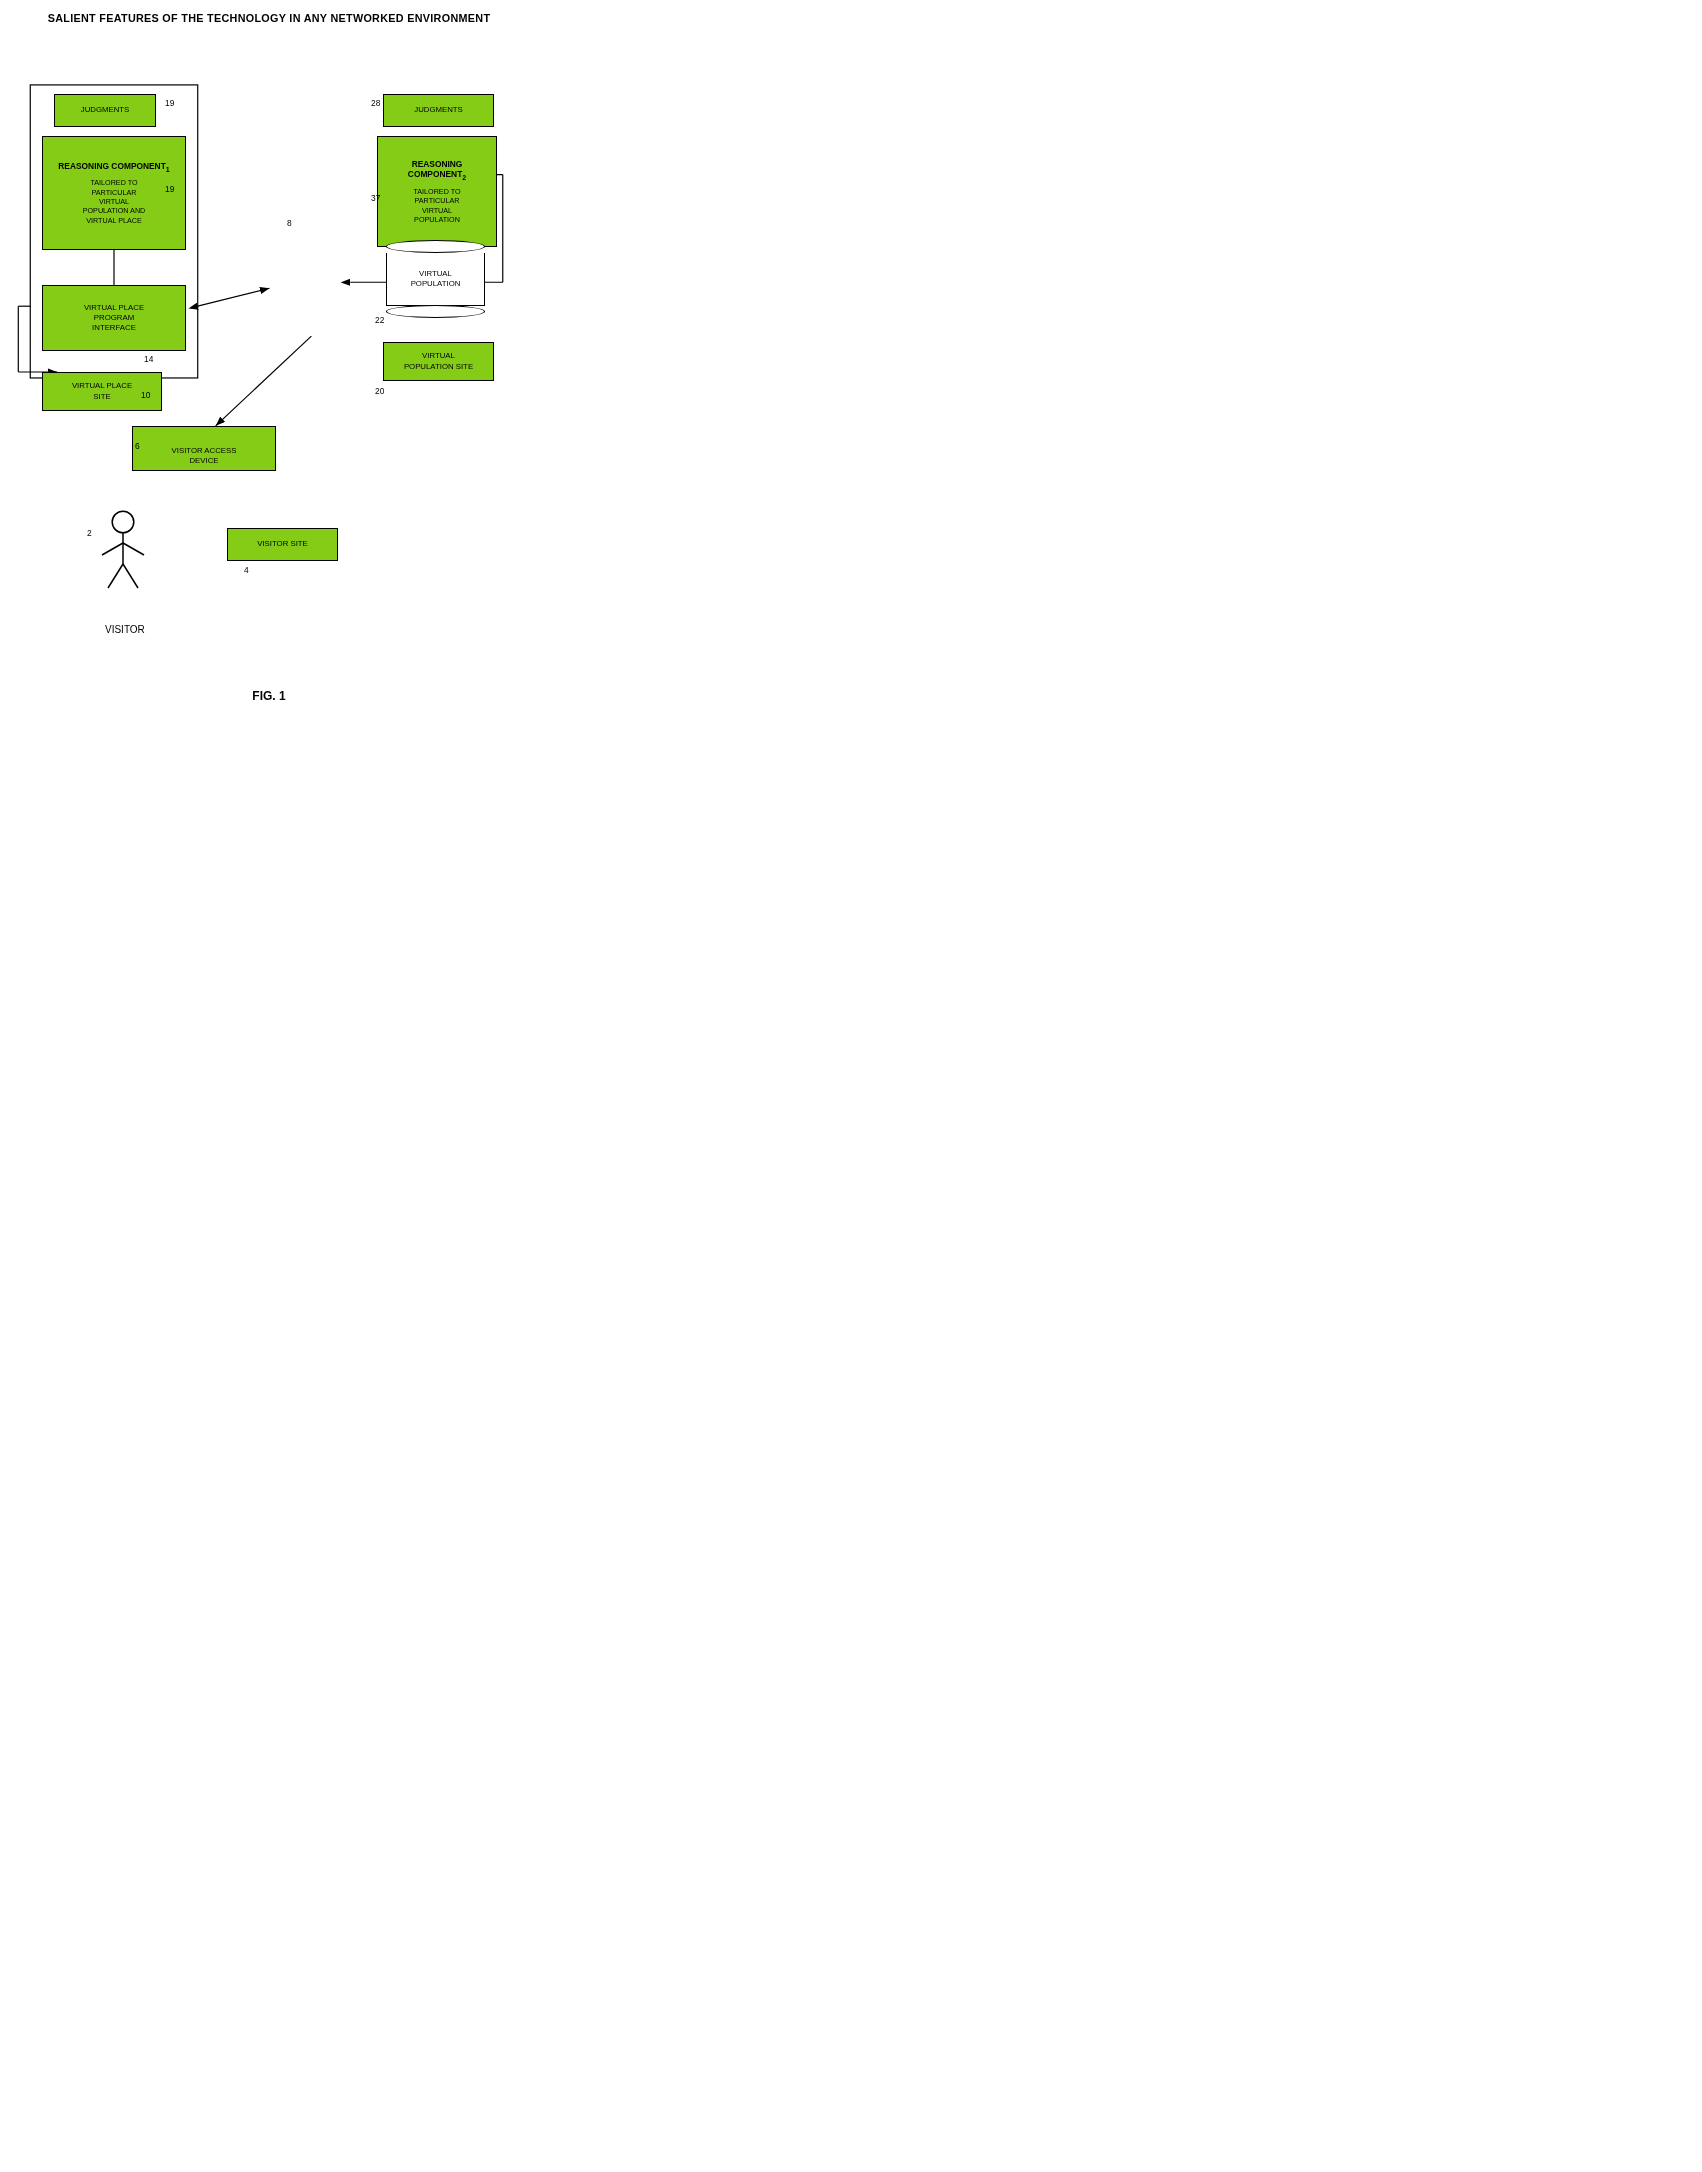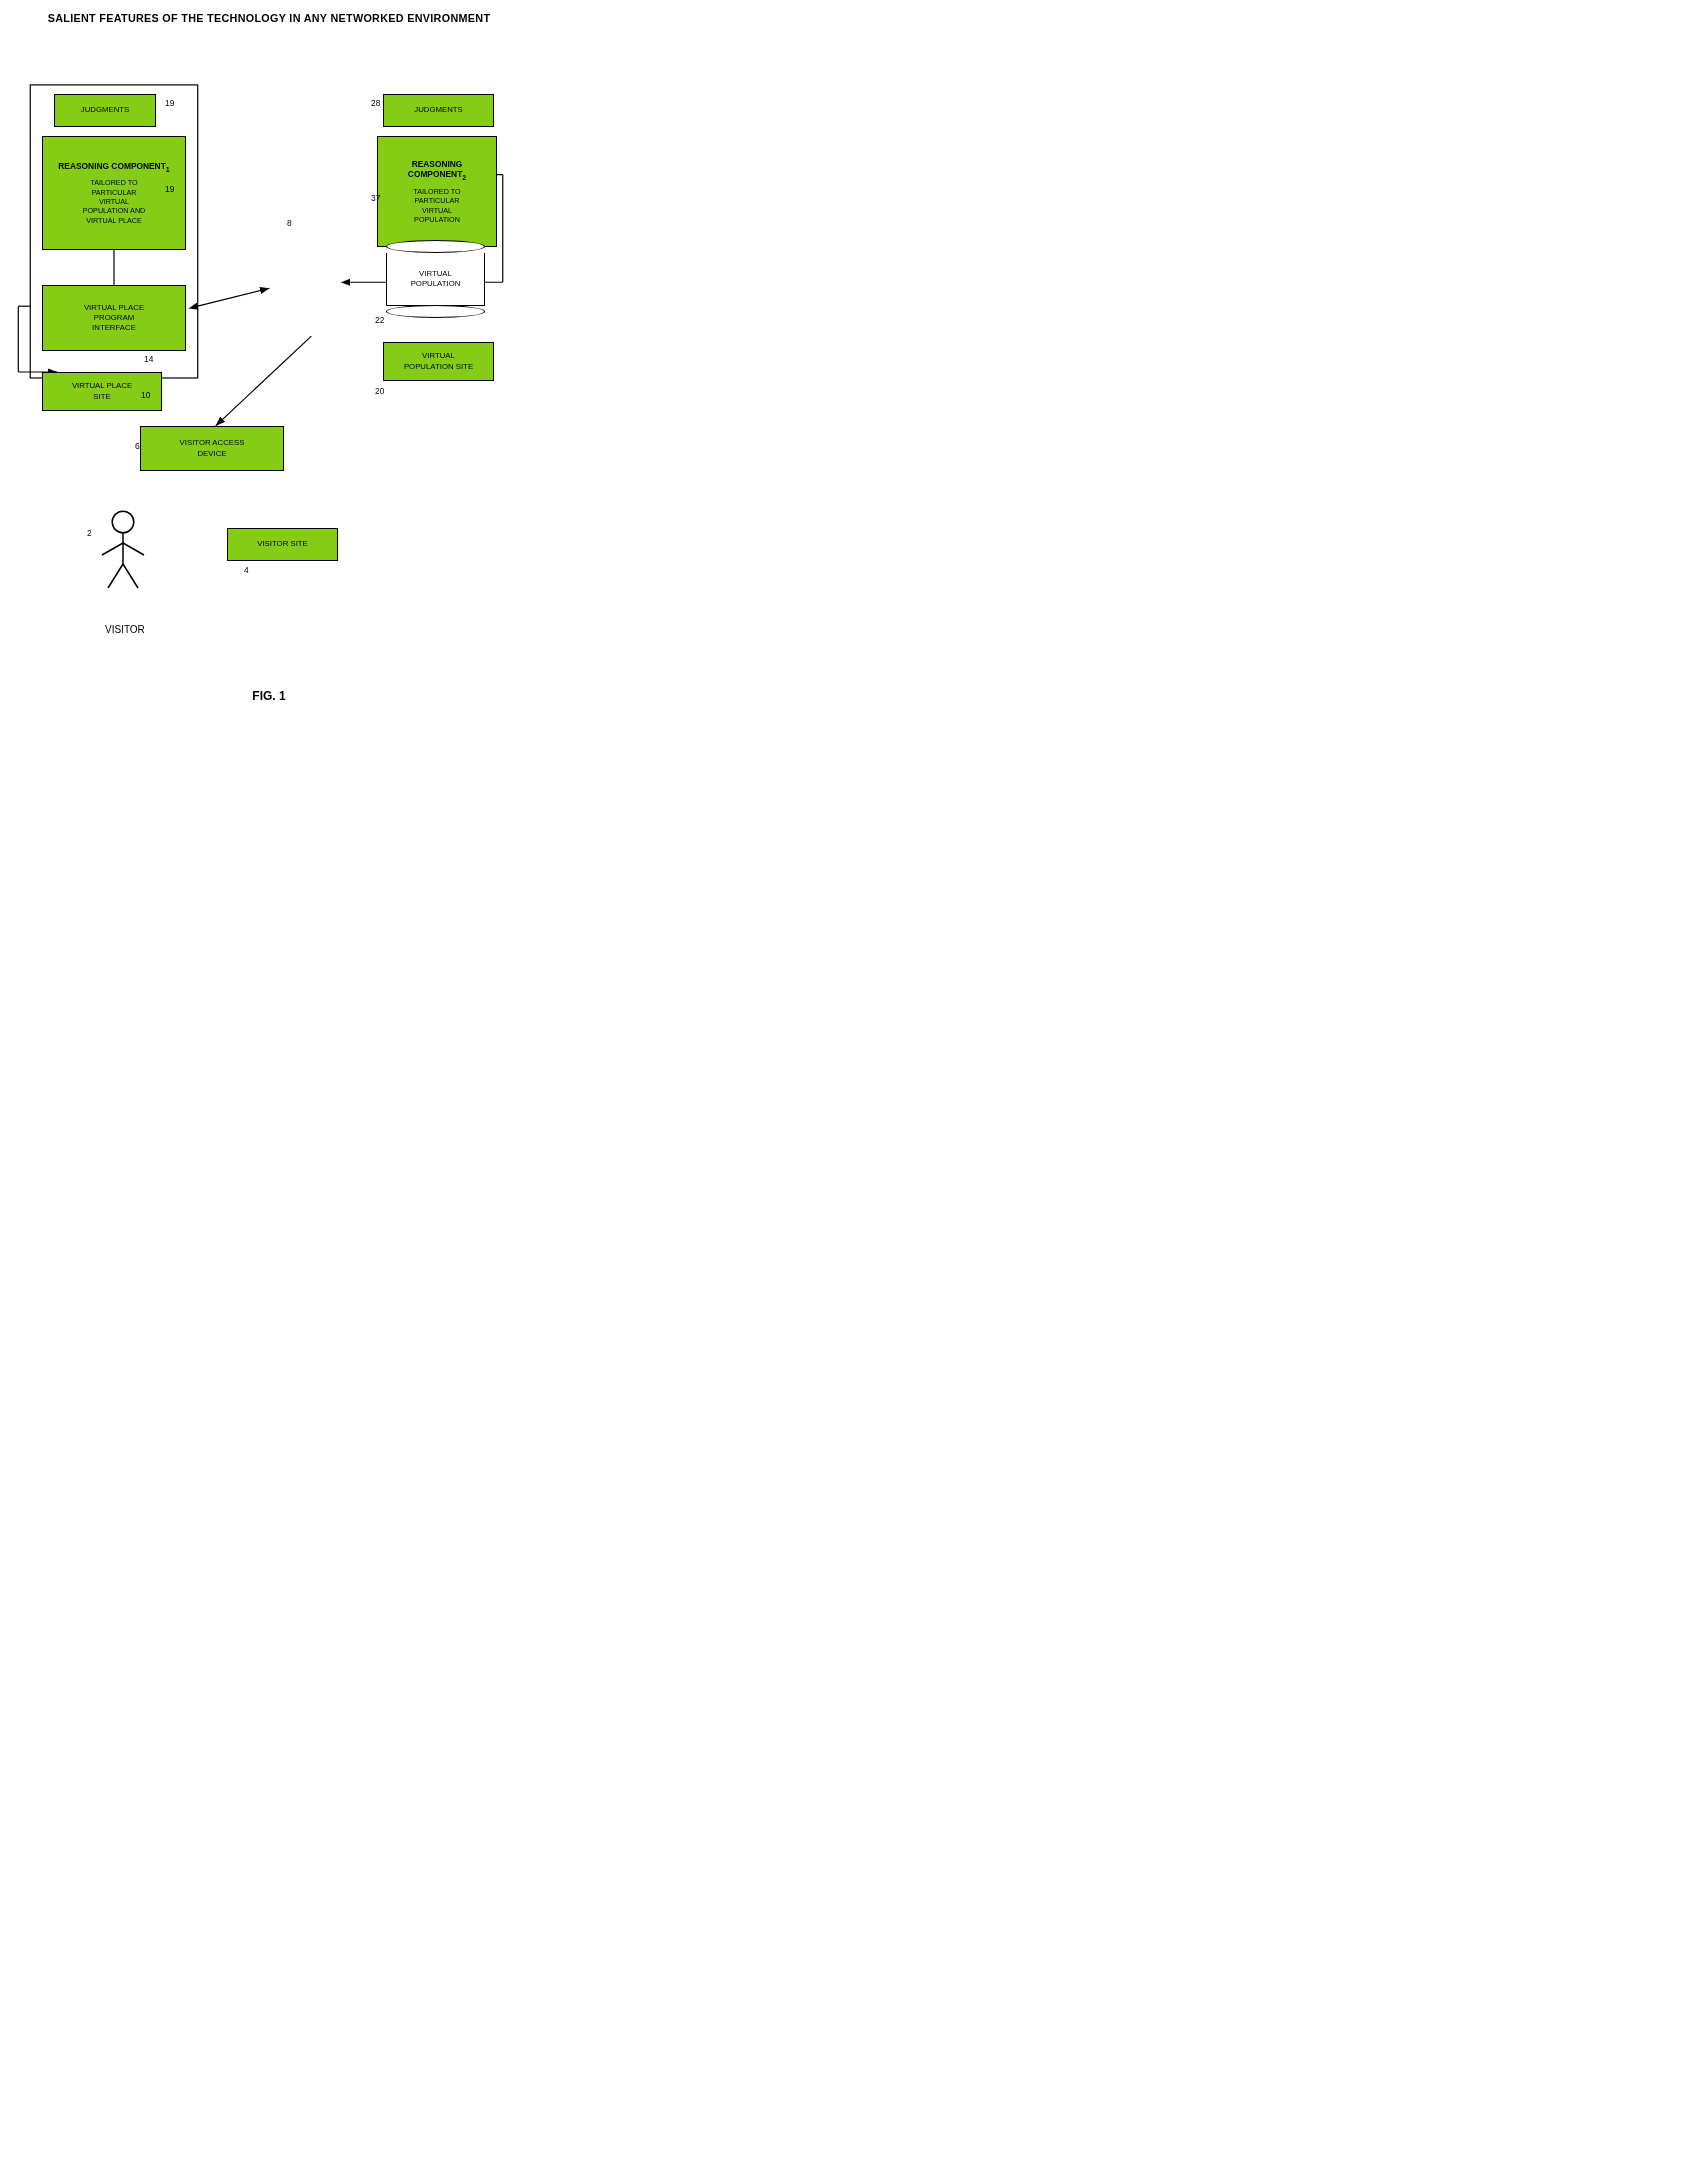--- a/index.html
+++ b/index.html
@@ -223,21 +223,21 @@
 
   <div class="label-num" style="left:363px; top:260px;">22</div>
 
   <div class="box" style="left:371px; top:287px; width:111px; height:39px;">
     <span style="white-space:pre-line; font-size:7.8px;">VIRTUAL
 POPULATION SITE</span>
   </div>
 
   <div class="label-num" style="left:363px; top:295px;margin-top:36px;">20</div>
 
-  <div class="box" style="left:128px; top:371px; width:144px; height:45px;">
+  <div class="box" style="left:120px; top:371px; width:144px; height:45px;justify-content:flex-end;">
     <span style="white-space:pre-line; font-size:7.8px;">VISITOR ACCESS
 DEVICE</span>
   </div>
 
   <div class="label-num" style="left:123px; top:386px;">6</div>
 
   <div class="stick-figure" style="left:84px; top:455px;">
     <svg width="54" height="84" viewBox="0 0 90 140" xmlns="http://www.w3.org/2000/svg">
 
       <circle cx="45" cy="20" r="18" fill="none" stroke="#000" stroke-width="2.5"></circle>

